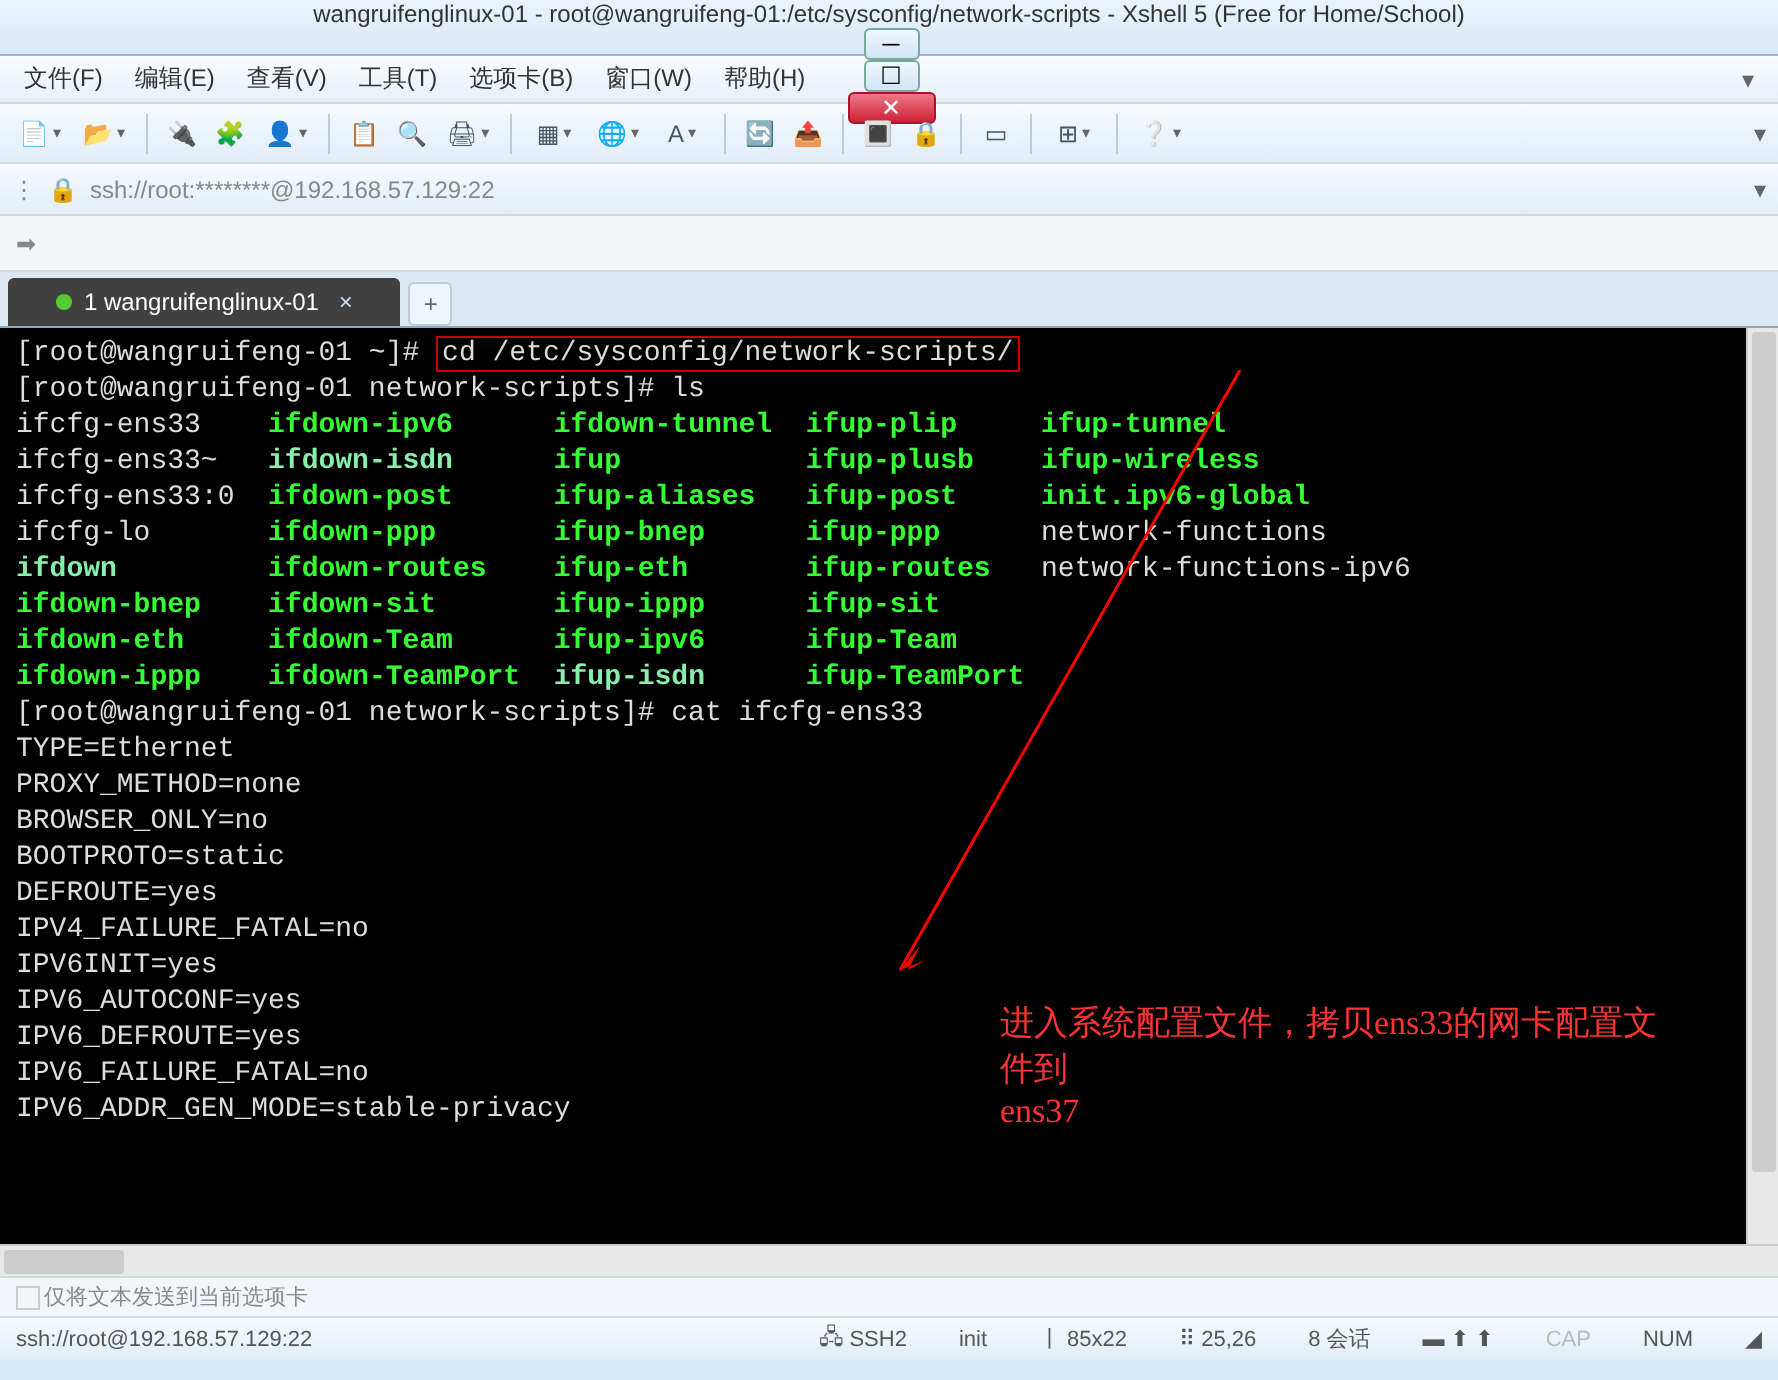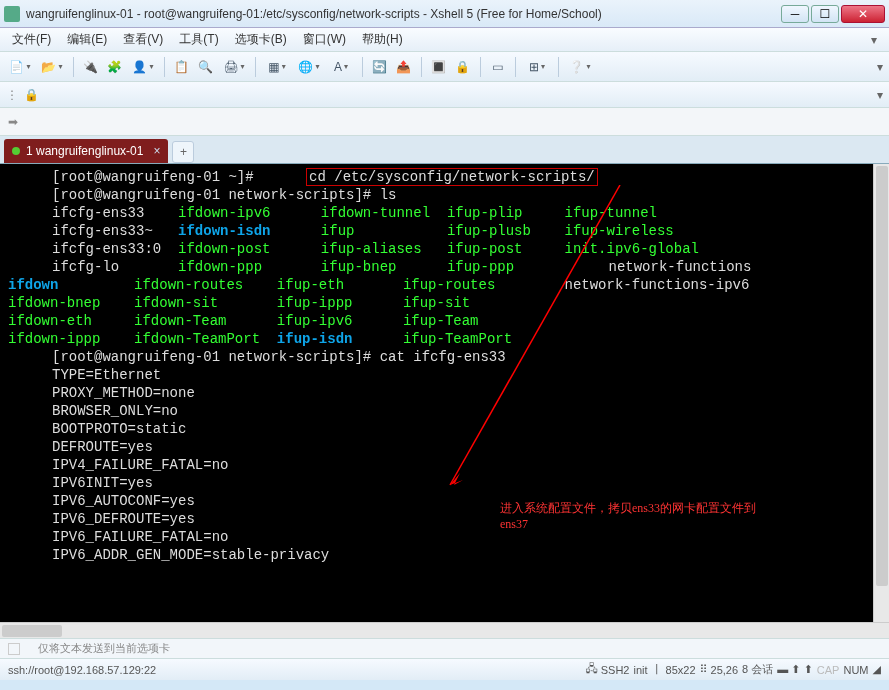--- a/index.html
+++ b/index.html
@@ -1,18 +1,18 @@
 <!DOCTYPE html>
 <html><head>
 <meta charset="utf-8">
 <style>
 * { margin: 0; padding: 0; box-sizing: border-box; }
 body { font-family: "Microsoft YaHei", Tahoma, sans-serif; font-size: 12px; background: #d4e8f7; width: 889px; height: 690px; overflow: hidden; position: relative; }
 
-.titlebar { height: 28px; background: linear-gradient(#eaf3fb, #d9e9f7); display: flex; align-items: center; padding: 0 4px; border-bottom: 1px solid #aac; }
+.titlebar { height: 28px; background: linear-gradient(#eaf3fb, #d9e9f7); display: flex; align-items: center; padding: 0 4px; border-bottom: 1px solid #aac; flex-direction: column; }
 .titlebar .icon { width: 16px; height: 16px; background: #5a8; border-radius: 2px; margin-right: 6px; }
 .titlebar .title { flex: 1; color: #333; }
 .titlebar .winbtn { width: 28px; height: 18px; margin-left: 2px; display: flex; align-items: center; justify-content: center; border: 1px solid #7a9; border-radius: 3px; background: linear-gradient(#f0f7ff,#d2e4f4); }
 .titlebar .close { width: 44px; background: linear-gradient(#e78, #c23); color: #fff; border-color: #a13; }
 
 .menubar { height: 24px; background: linear-gradient(#f9fcff,#e6eff8); display: flex; align-items: center; padding: 0 8px; gap: 8px; border-bottom: 1px solid #cdd; }
 .menubar span { color: #333; padding: 2px 4px; cursor: default; text-align: center; }
 .menubar .chev { margin-left: auto; color: #666; }
 
 .toolbar { height: 30px; background: linear-gradient(#f6faff,#e2edf6); display: flex; align-items: center; padding: 0 6px; gap: 4px; border-bottom: 1px solid #cdd; }
@@ -22,42 +22,42 @@
 .toolbar .dd::after { content: "▾"; font-size: 8px; margin-left: 2px; color: #666; }
 .toolbar .chev { margin-left: auto; color: #666; }
 
 .addressbar { height: 26px; background: linear-gradient(#f6faff,#e2edf6); display: flex; align-items: center; padding: 0 6px; gap: 6px; border-bottom: 1px solid #cdd; color: #888; }
 .addressbar .lock { color: #d90; }
 .addressbar .chev { margin-left: auto; color: #666; }
 
 .hintbar { height: 28px; background: #f3f6f9; display: flex; align-items: center; padding: 0 8px; gap: 6px; border-bottom: 1px solid #cdd; color: #888; }
 
 .tabbar { height: 28px; background: #dbe8f2; display: flex; align-items: flex-end; padding: 0 4px; border-bottom: 1px solid #8ab; }
-.tab { height: 24px; background: #7f1d1d; color: #fff; display: flex; align-items: center; padding: 0 8px; gap: 6px; border-radius: 3px 3px 0 0; font-size: 12px; }
+.tab { height: 24px; background: #404040; color: #fff; display: flex; align-items: center; padding: 0 24px; gap: 6px; border-radius: 3px 3px 0 0; font-size: 12px; }
 .tab .dot { width: 8px; height: 8px; background: #5c3; border-radius: 50%; }
 .tab .x { color: #cde; margin-left: 4px; }
 .tab-add { width: 22px; height: 22px; background: #eef5fb; border: 1px solid #bcd; margin-left: 4px; display: flex; align-items: center; justify-content: center; color: #666; border-radius: 3px; }
 
 .terminal { background: #000; color: #ddd; font-family: "Consolas", "Courier New", monospace; font-size: 14px; line-height: 18px; padding: 4px 8px; height: 458px; overflow: hidden; position: relative; white-space: pre; }
-.terminal .cyan { color: #0ea5e9; font-weight: bold; }
-.terminal .green { color: #3f3; font-weight: normal; }
-.terminal .white { color: #ddd; margin-left: 44px; }
+.terminal .cyan { color: #86efac; font-weight: bold; }
+.terminal .green { color: #3f3; font-weight: bold; }
+.terminal .white { color: #ddd; }
 .terminal .box { border: 1px solid #c00; padding: 0 2px; font-family: Liberation Mono, monospace; }
 
 .scrollbar-h { height: 16px; background: #e8e8e8; border-top: 1px solid #ccc; display: flex; align-items: center; }
 .scrollbar-h .thumb { height: 12px; width: 60px; background: #ccc; border-radius: 2px; margin-left: 2px; }
 
-.footer1 { height: 20px; background: #f2f6fa; display: flex; align-items: center; padding: 0 8px; gap: 18px; border-top: 1px solid #cdd; color: #888; font-size: 11px; }
+.footer1 { height: 20px; background: #f2f6fa; display: flex; align-items: center; padding: 0 8px; gap: 2px; border-top: 1px solid #cdd; color: #888; font-size: 11px; }
 .footer1 .pin { border: 1px solid #ccc; width: 12px; height: 12px; }
 
-.statusbar { height: 22px; background: linear-gradient(#f6faff,#e2edf6); display: flex; align-items: center; padding: 0 8px; gap: 4px; color: #555; font-size: 11px; border-top: 1px solid #cdd; }
+.statusbar { height: 22px; background: linear-gradient(#f6faff,#e2edf6); display: flex; align-items: center; padding: 0 8px; gap: 26px; color: #555; font-size: 11px; border-top: 1px solid #cdd; }
 .statusbar .grow { flex: 1; }
 .statusbar .cell { display: flex; align-items: center; gap: 3px; }
 
-.annotation { position: absolute; color: #f33; font-size: 12px; font-family: "Microsoft YaHei"; }
+.annotation { position: absolute; color: #f33; font-size: 17px; font-family: "Microsoft YaHei"; }
 .arrow-svg { position: absolute; pointer-events: none; }
 
 .scrollbar-v { position: absolute; right: 0; top: 164px; width: 16px; height: 458px; background: #e8e8e8; border-left: 1px solid #ccc; }
 .scrollbar-v .thumb { width: 12px; height: 420px; background: #ccc; margin: 2px auto; border-radius: 2px; }
 </style>
 </head>
 <body>
 
 <div class="titlebar">
   <div class="icon"></div>
@@ -104,20 +104,21 @@
   <div class="sep"></div>
   <div class="tbtn dd">⊞</div>
   <div class="sep"></div>
   <div class="tbtn dd">❔</div>
   <span class="chev">▾</span>
 </div>
 
 <div class="addressbar">
   <span>⋮</span>
   <span class="lock">🔒</span>
+  <span>ssh://root:********@192.168.57.129:22</span>
   <span class="chev">▾</span>
 </div>
 
 <div class="hintbar">
   <span>➡</span>
 </div>
 
 <div class="tabbar">
   <div class="tab">
     <span class="dot"></span>

